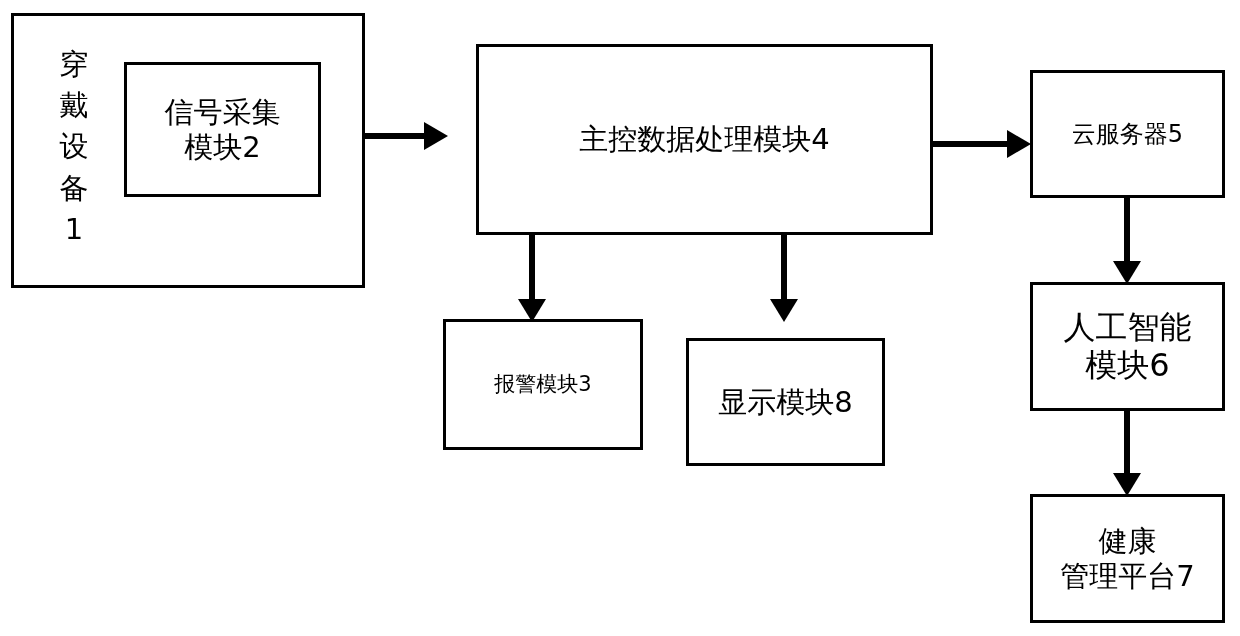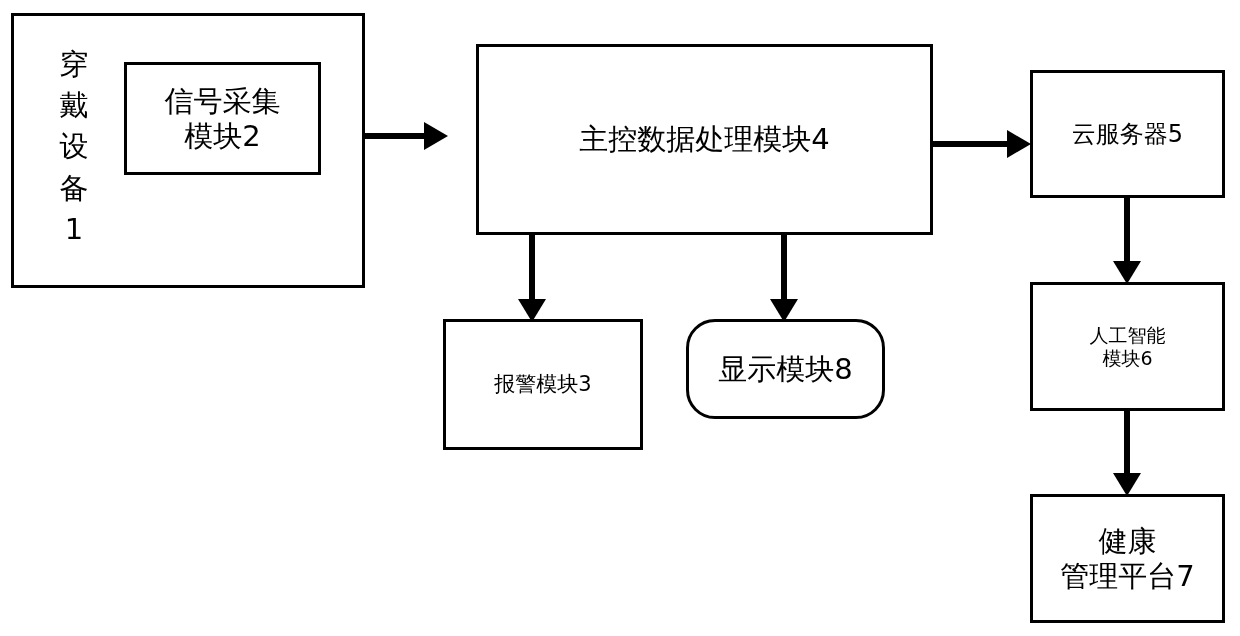--- a/index.html
+++ b/index.html
@@ -55,21 +55,21 @@
     text-align: center;
     letter-spacing: 0;
     white-space: pre-line;
   }
 
   
   #node-signal {
     left: 124px;
     top: 62px;
     width: 197px;
-    height: 113px;
+    height: 135px;
     font-size: 29px;
   }
 
   
   #node-main {
     left: 442px;
     top: 44px;
     width: 457px;
     height: 191px;
     font-size: 29px;
@@ -81,43 +81,42 @@
     left: 443px;
     top: 319px;
     width: 200px;
     height: 131px;
     font-size: 21px;
   }
 
   
   #node-display {
     left: 686px;
-    top: 319px;
+    top: 338px;
     width: 199px;
-    height: 100px;
-    font-size: 29px;
-    border-radius: 29px;
+    height: 128px;
+    font-size: 29px;
   }
 
   
   #node-cloud {
     left: 1030px;
     top: 70px;
     width: 195px;
     height: 128px;
     font-size: 24px;
   }
 
   
   #node-ai {
     left: 1030px;
     top: 282px;
     width: 195px;
     height: 129px;
-    font-size: 19px;
+    font-size: 32px;
   }
 
   
   #node-health {
     left: 1030px;
     top: 494px;
     width: 195px;
     height: 129px;
     font-size: 29px;
   }

